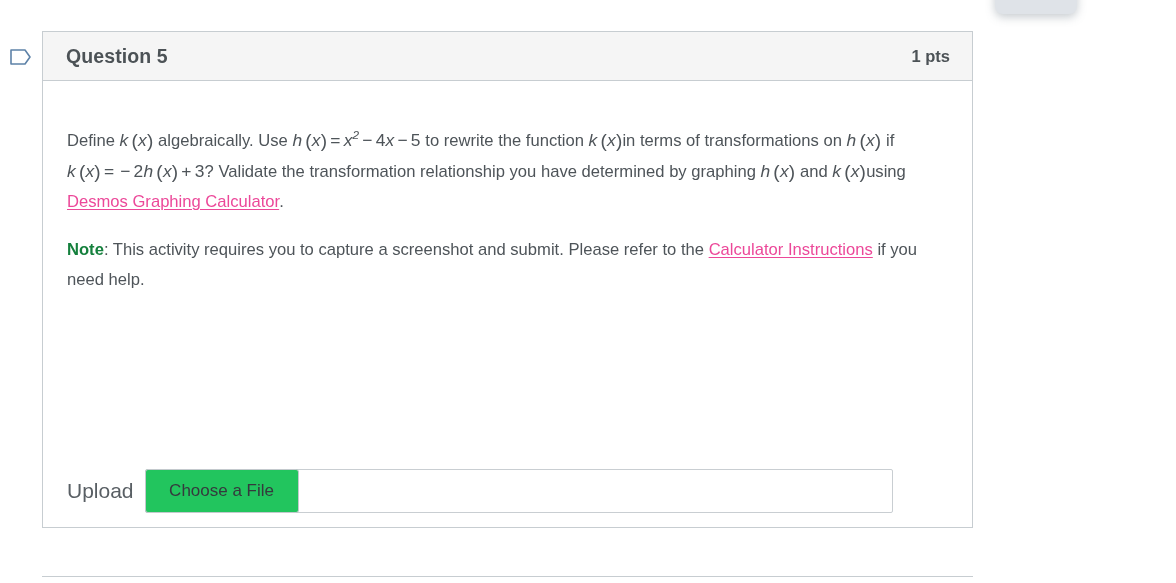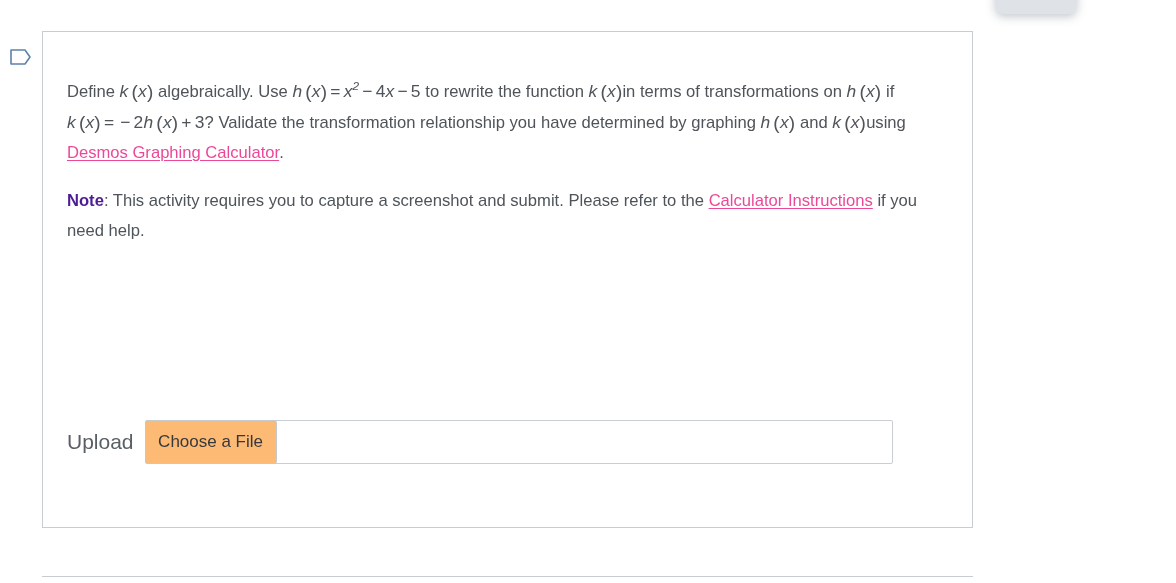--- a/index.html
+++ b/index.html
@@ -81,21 +81,21 @@
 
   p.qtext {
     margin: 0 0 22px 0;
     font-size: 16.6px;
     line-height: 30px;
     color: #4e5459;
     max-width: 880px;
   }
   p.qtext.tight { margin-bottom: 18px; }
 
-  b.note-label { font-weight: bold; color: #4c1d95; }
+  b.note-label { font-weight: bold; color: #15803d; }
 
   a.inline-link {
     color: #ec4899;
     text-decoration: underline;
     text-underline-offset: 2px;
   }
 
   
   .mj {
     font-family: Liberation Sans, sans-serif;
@@ -143,23 +143,23 @@
     width: 748px;
     height: 44px;
     border: 1px solid #c9ced2;
     background: #ffffff;
     border-radius: 2px;
   }
   .choose-file-btn {
     position: relative;
     z-index: 2;
     margin: 0;
-    width: 132px;
+    width: 154px;
     height: 44px;
-    background: #fdba74;
+    background: #22c55e;
     border: 1px solid #c3c9cd;
     border-radius: 3px;
     font-family: "Liberation Sans", sans-serif;
     font-size: 17px;
     color: #35393d;
     cursor: pointer;
     display: flex;
     align-items: center;
     justify-content: center;
   }
@@ -182,20 +182,24 @@
   <div class="float-chip"></div>
 
   <div class="flag-icon-wrap">
     <svg width="26" height="26" viewBox="0 0 26 26" aria-hidden="true">
       <path d="M3 6 H17 L22 13 L17 20 H3 Z" fill="#ffffff" stroke="#5e82a8" stroke-width="1.6" stroke-linejoin="round"></path>
     </svg>
   </div>
 
   <div class="question-card">
 
+    <div class="q-header">
+      <div class="q-title">Question 5</div>
+      <div class="q-pts">1 pts</div>
+    </div>
 
     <div class="q-body">
 
       <p class="qtext tight"><span>Define </span><span class="mj"><span>k</span><span class="mj-sp"></span><span class="par">(</span><span>x</span><span class="par">)</span></span><span> algebraically.  Use </span><span class="mj"><span>h</span><span class="mj-sp"></span><span class="par">(</span><span>x</span><span class="par">)</span><span class="op">=</span><span>x</span><sup>2</sup><span class="op">−</span><span class="num">4</span><span>x</span><span class="op">−</span><span class="num">5</span></span><span> to  rewrite the function </span><span class="mj"><span>k</span><span class="mj-sp"></span><span class="par">(</span><span>x</span><span class="par">)</span></span><span>in terms of transformations on </span><span class="mj"><span>h</span><span class="mj-sp"></span><span class="par">(</span><span>x</span><span class="par">)</span></span><span> if </span><span class="mj"><span>k</span><span class="mj-sp"></span><span class="par">(</span><span>x</span><span class="par">)</span><span class="op">=</span><span class="op">−</span><span class="num">2</span><span>h</span><span class="mj-sp"></span><span class="par">(</span><span>x</span><span class="par">)</span><span class="op">+</span><span class="num">3</span></span><span>? Validate the transformation relationship you have determined by graphing </span><span class="mj"><span>h</span><span class="mj-sp"></span><span class="par">(</span><span>x</span><span class="par">)</span></span><span> and </span><span class="mj"><span>k</span><span class="mj-sp"></span><span class="par">(</span><span>x</span><span class="par">)</span></span><span>using </span><a class="inline-link" href="#">Desmos Graphing Calculator</a><span>.</span></p>
 
 
       <p class="qtext"><b class="note-label">Note</b><span>: This activity requires you to capture a screenshot and submit. Please refer to the </span><a class="inline-link" href="#">Calculator Instructions</a><span> if you need help.</span></p>
 
       <div class="upload-row">
         <span class="upload-label">Upload</span>

